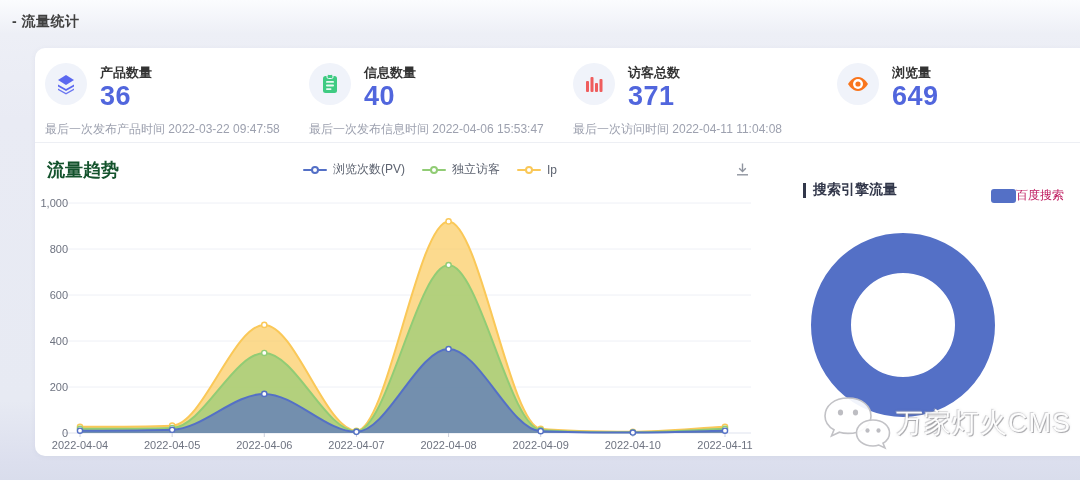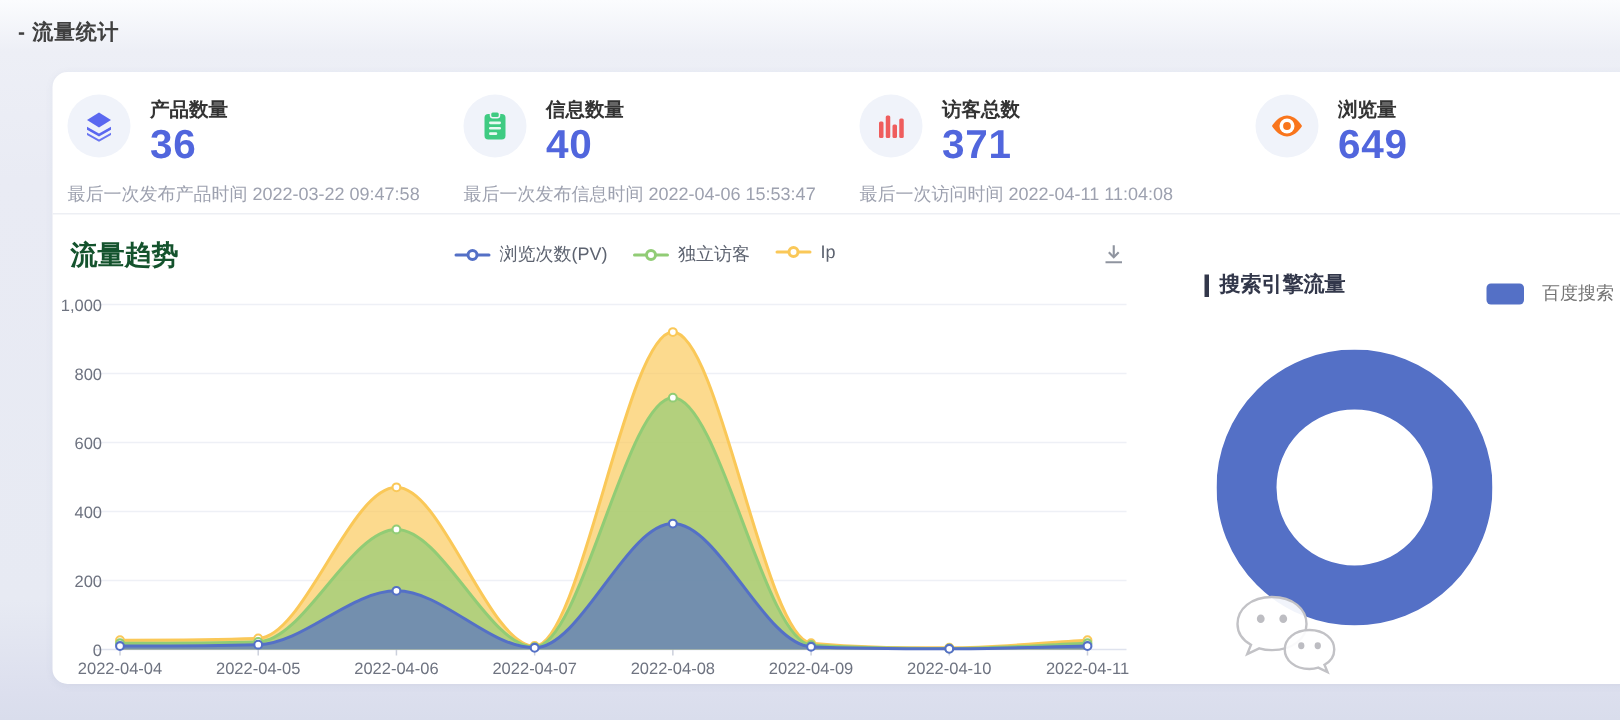--- a/index.html
+++ b/index.html
@@ -32,21 +32,21 @@
   .stat-label{ font-size:13px; font-weight:bold; color:#333; margin-top:1px; }
   .stat-value{ font-size:27px; font-weight:bold; color:#5166dd; line-height:1.05; letter-spacing:.5px; }
   .stat-caption{ margin-top:11px; font-size:12px; color:#9da1af; white-space:nowrap; }
   
   .chart-title{
     position:absolute; left:12px; top:110px;
     font-size:18px; font-weight:bold; color:#14532d;
   }
   .legend-row{
     position:absolute; left:268px; top:113px;
-    display:flex; align-items:flex-start; gap:17px;
+    display:flex; align-items:center; gap:17px;
   }
   .legend-item{ display:flex; align-items:center; cursor:pointer; }
   .legend-line{ position:relative; width:24px; height:12px; margin-right:6px; }
   .legend-line .seg{ position:absolute; top:5px; left:0; width:24px; height:2px; border-radius:1px; }
   .legend-line .dot{
     position:absolute; top:2px; left:8px; width:8px; height:8px; border-radius:50%;
     background:#fff; border:2px solid #000;
   }
   .legend-label{ font-size:12px; color:#5d6370; }
   .c-blue  .seg{ background:#5470c6; } .c-blue  .dot{ border-color:#5470c6; }
@@ -58,21 +58,21 @@
     position:absolute; left:726px; top:133px;
     display:flex; align-items:center;margin-left:42px;
   }
   .search-title .bar{ width:3px; height:15px; background:#32374a; margin-right:7px; }
   .search-title .txt{ font-size:14px; font-weight:bold; color:#32374a; }
   .pie-legend{
     position:absolute; left:956px; top:139px;
     display:flex; align-items:center; cursor:pointer;
   }
   .pie-legend .swatch{ width:25px; height:14px; border-radius:3px; }
-  .pie-legend .lbl{ font-size:12px; color:#737373; margin-left:12px; }
+  .pie-legend .lbl{ font-size:12px; color:#be185d; margin-left:0; }
   .trend-svg{ position:absolute; left:0; top:100px; }
   .donut-svg{ position:absolute; left:776px; top:185px; }
   
   .watermark{
     position:absolute; left:818px; top:390px; display:flex; align-items:center;
     pointer-events:none;
   }
   .watermark .wm-text{
     font-size:27px; color:rgba(255,255,255,.97); letter-spacing:1px; margin-left:4px;
     text-shadow:1px 1px 0 rgba(130,130,135,.6), -1px -1px 0 rgba(175,175,180,.45), 0 0 3px rgba(120,120,125,.35);
@@ -272,13 +272,14 @@
       <path d="M30 8 C16 8 7 16 7 26 C7 32 10.5 36.8 16 39.8 L13.5 46 L21.5 42.2 C24 43 27 43.4 30 43.4 C44 43.4 53 35.5 53 26 C53 16 44 8 30 8 Z"></path>
       <path d="M55 30 C45 30 38.5 36 38.5 43 C38.5 50 45 56 55 56 C57 56 59 55.7 60.8 55.1 L67 58 L65 53.2 C69 51 71.5 47.3 71.5 43 C71.5 36 65 30 55 30 Z"></path>
     </g>
     <g fill="#bdbdc2">
       <ellipse cx="22.5" cy="22.5" rx="2.6" ry="2.9"></ellipse>
       <ellipse cx="37.5" cy="22.5" rx="2.6" ry="2.9"></ellipse>
       <ellipse cx="49.5" cy="40.5" rx="2.1" ry="2.3"></ellipse>
       <ellipse cx="60.5" cy="40.5" rx="2.1" ry="2.3"></ellipse>
     </g>
   </svg>
+  <span class="wm-text">万家灯火CMS</span>
 </div>
 
 </body></html>

